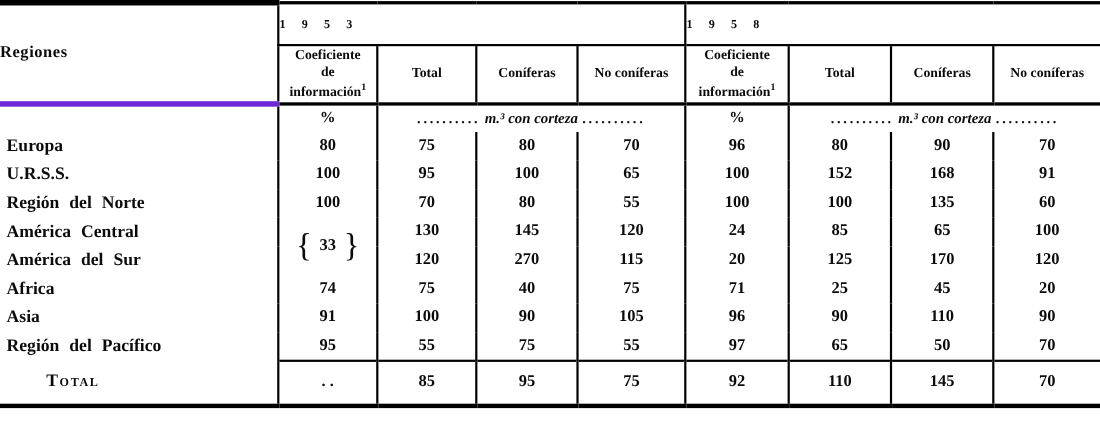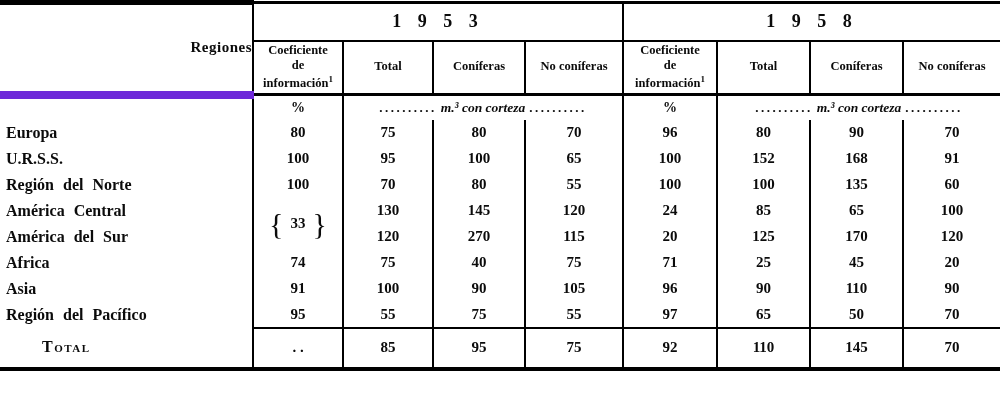--- a/index.html
+++ b/index.html
@@ -3,25 +3,25 @@
 <meta charset="utf-8">
 <style>
   html,body{margin:0;padding:0;background:#fff;}
   body{font-family:"Liberation Serif","DejaVu Serif",serif;color:#0b0b0b;}
   .page{width:1000px;height:404px;background:#fff;overflow:hidden;position:relative;}
   table.stat{border-collapse:collapse;table-layout:fixed;width:1000px;}
   td{padding:0;overflow:hidden;}
   
   .vl{border-left:2px solid #000;}
   
-  .regions-head{border-top:5px solid #000;border-bottom:8px solid #6d28d9;
-    font-size:15px;font-weight:bold;text-align:right;vertical-align:middle;letter-spacing:.5px;}
+  .regions-head{border-top:5px solid #000;border-bottom:5px solid #6d28d9;
+    font-size:15px;font-weight:bold;text-align:left;vertical-align:middle;letter-spacing:.5px;}
   .year-row{height:38px;}
   .year-cell{border-top:3px solid #000;border-bottom:2px solid #000;
-    font-size:18px;font-weight:bold;text-align:center;vertical-align:middle;letter-spacing:6px;}
+    font-size:11px;font-weight:bold;text-align:left;vertical-align:middle;letter-spacing:6px;}
   .colhead-row{height:54px;}
   .colhead{border-bottom:3px solid #000;font-size:12.5px;font-weight:bold;
     text-align:center;vertical-align:middle;line-height:1.25;}
   .colhead sup{font-size:9px;}
   
   .sub-row{height:25px;}
   .pct{font-size:14px;font-weight:bold;text-align:center;vertical-align:middle;}
   .leader-cell{text-align:center;vertical-align:middle;white-space:nowrap;font-size:13px;font-weight:bold;margin-top:29px;}
   .dots{letter-spacing:2.5px;}
   .unit{font-style:italic;font-size:13.5px;padding:0 4px;}

